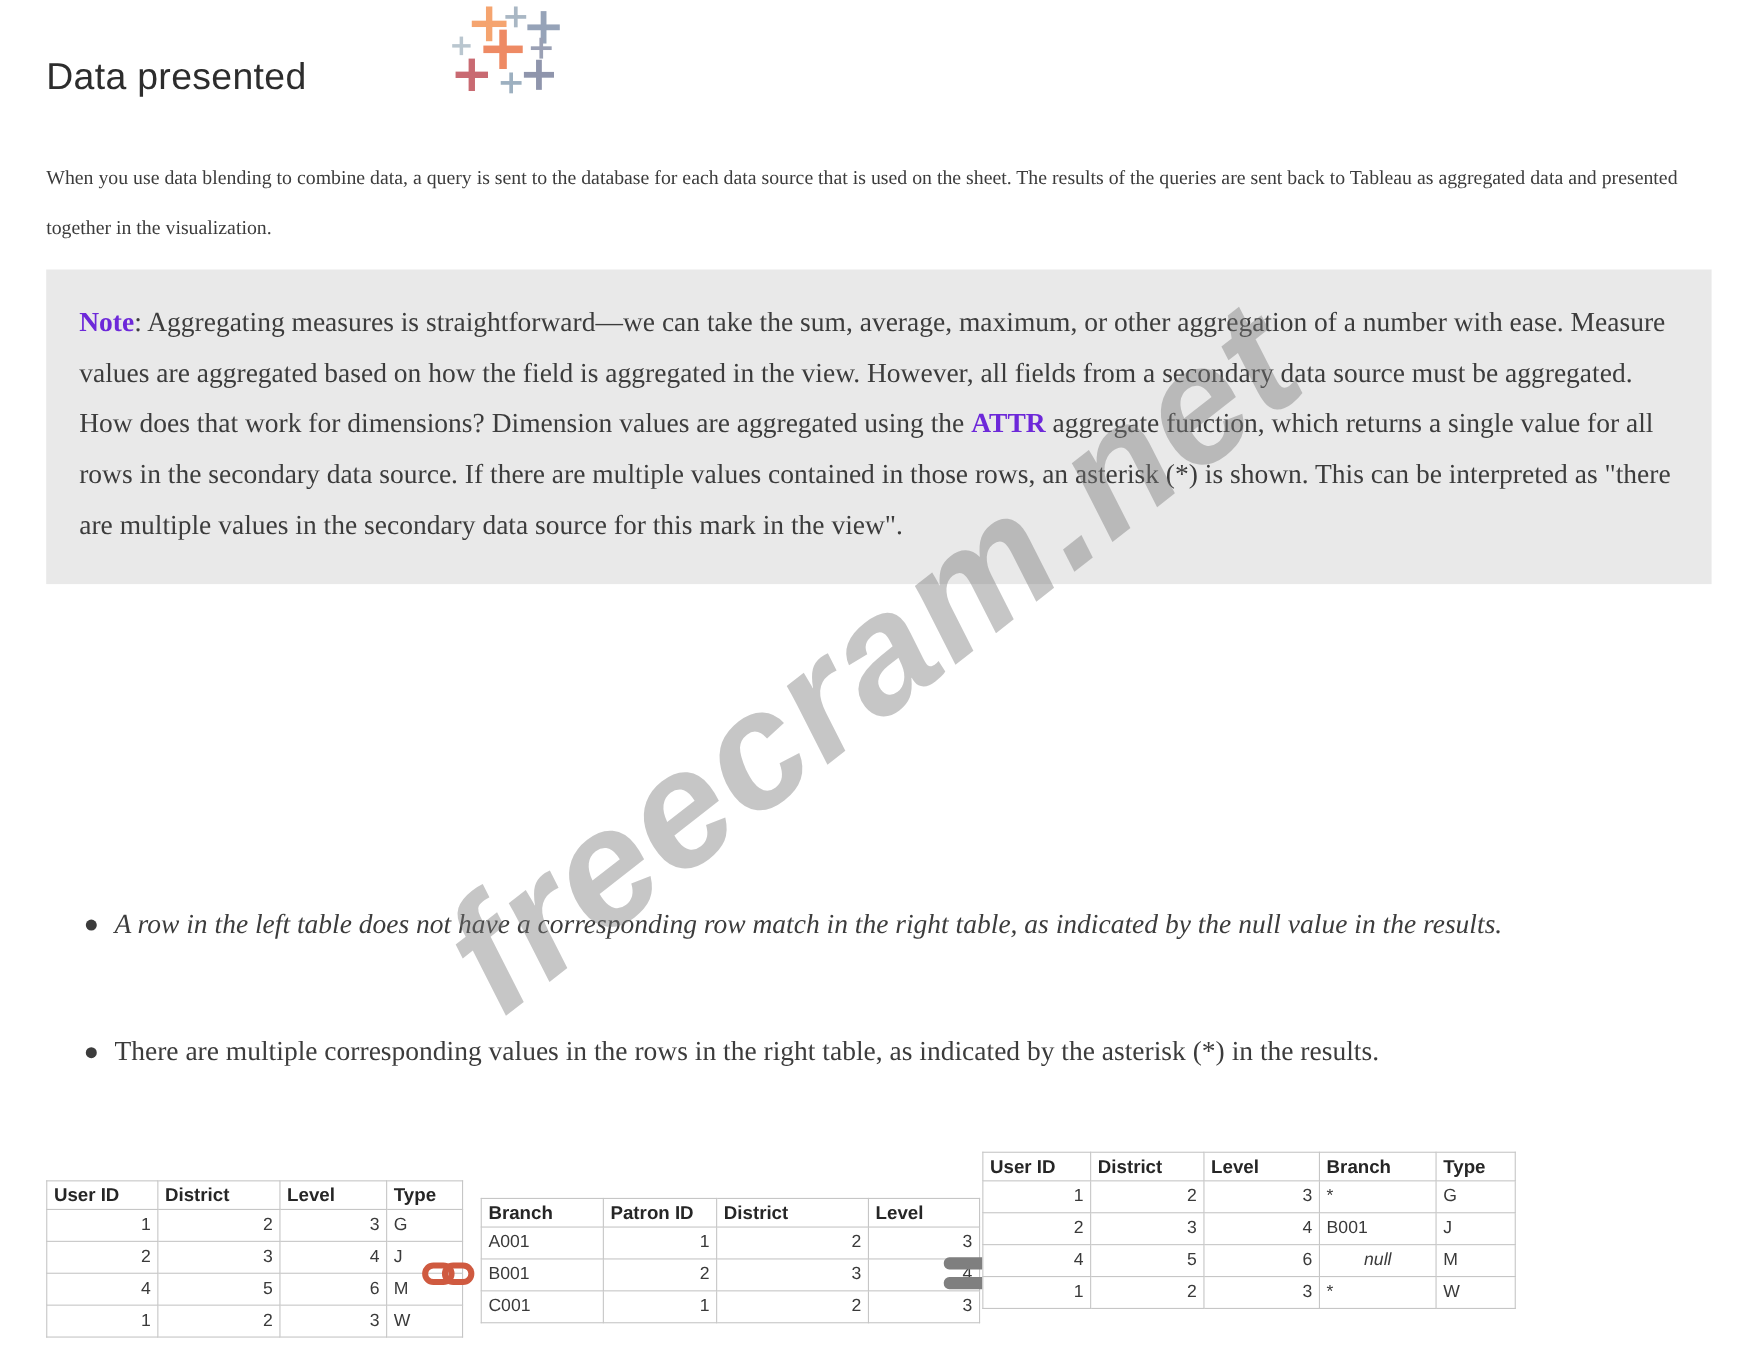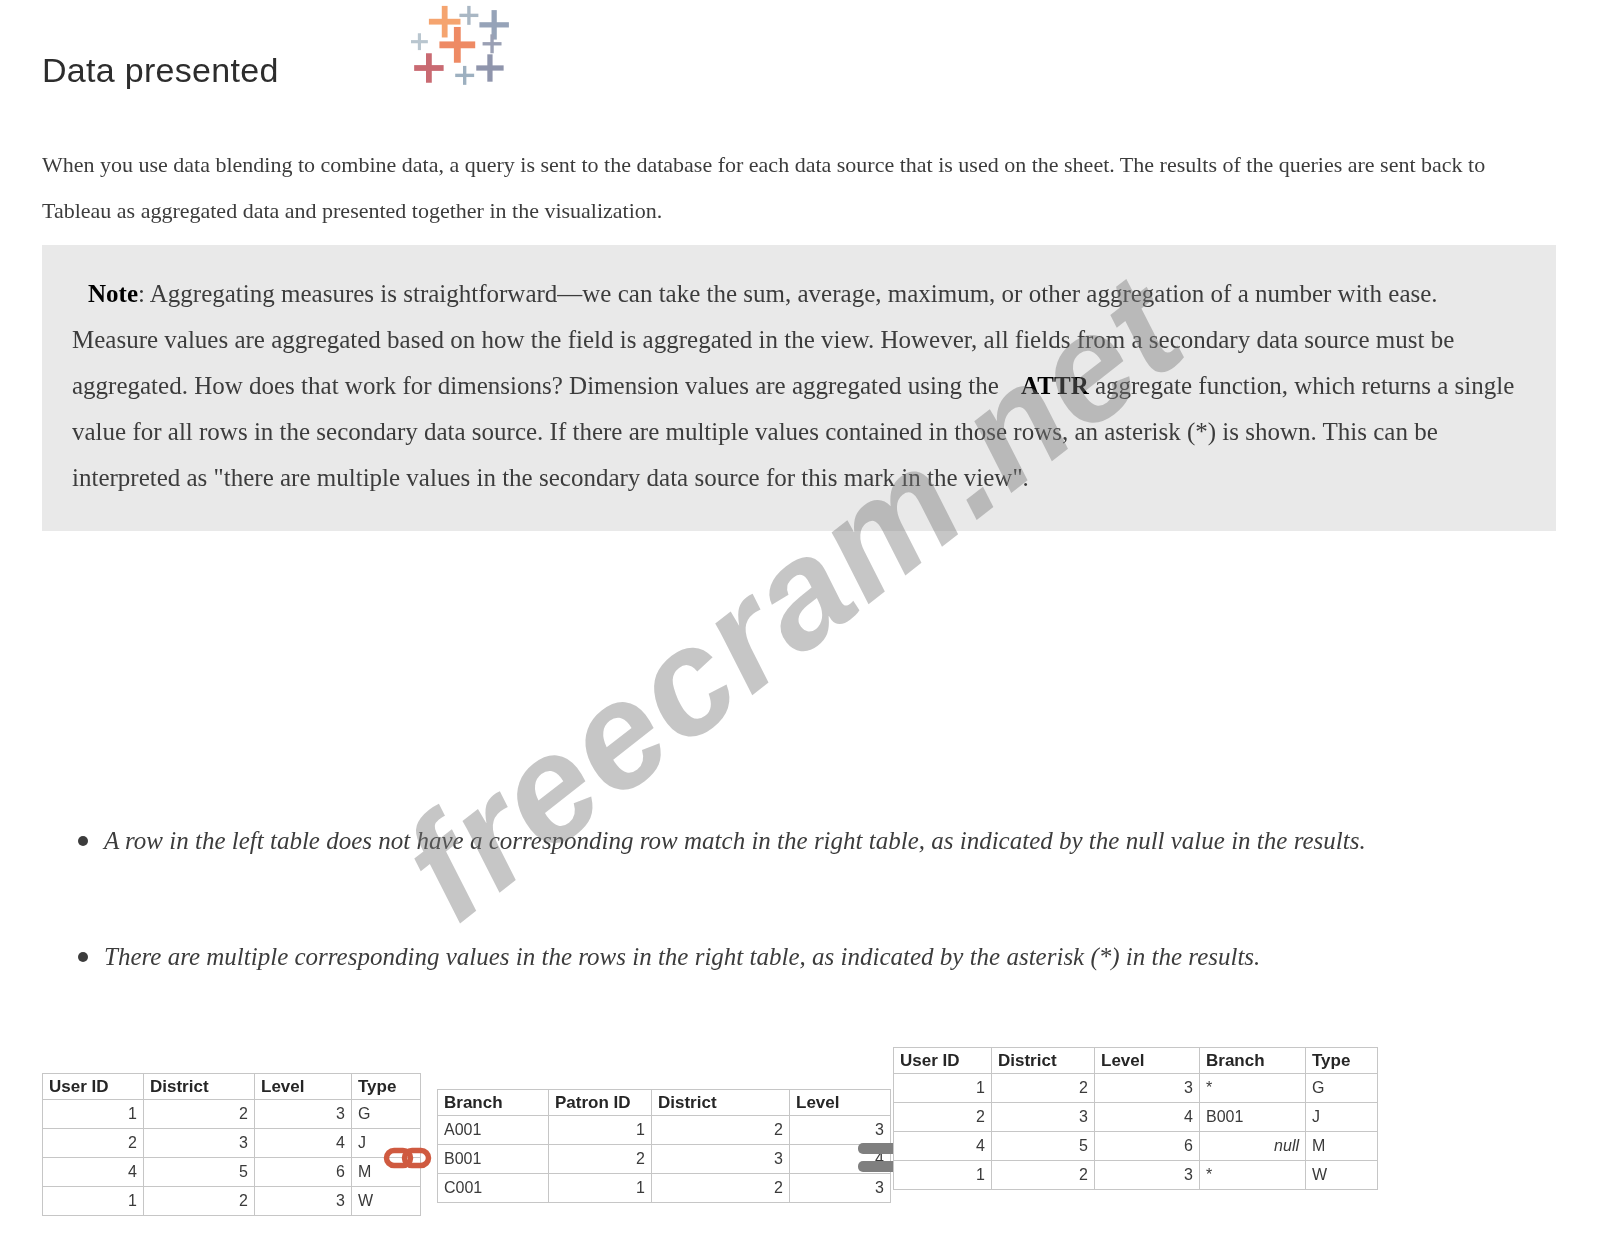--- a/index.html
+++ b/index.html
@@ -9,32 +9,32 @@
   
   .title{position:absolute;left:42px;top:28px;font-family:"Liberation Sans",sans-serif;
          font-size:34px;font-weight:500;color:#2d2d2d;letter-spacing:.3px;}
   .logo{position:absolute;left:411px;top:4px;display:flex;align-items:center;}
   .logo-mark{width:100px;height:88px;}
   .wordmark{margin-left:16px;font-family:"Liberation Sans",sans-serif;font-size:50px;
             color:#8a93a8;letter-spacing:13px;font-weight:400;line-height:88px;}
   .reg{font-size:12px;color:#8a93a8;position:relative;top:-26px;left:-10px;font-family:"Liberation Sans",sans-serif;}
 
   
-  .para{position:absolute;left:42px;width:1516px;font-size:22px;line-height:46px;color:#3c3c3c;}
-  .para b, .notebox b{font-weight:bold;color:#000000;margin-left:16px;}
+  .para{position:absolute;left:42px;width:1516px;font-size:18px;line-height:46px;color:#3c3c3c;}
+  .para b, .notebox b{font-weight:bold;color:#6d28d9;}
   #p1{top:120px;}
   .notebox{position:absolute;left:42px;top:245px;width:1514px;box-sizing:border-box;
            background:#e9e9e9;padding:26px 30px 30px 30px;font-size:25px;line-height:46px;color:#3c3c3c;}
   #p2{top:584px;}
   #p3{top:700px;}
   .bullet{position:absolute;left:68px;width:1490px;font-size:25px;line-height:46px;color:#3c3c3c;
           padding-left:36px;box-sizing:border-box;}
   .bullet .dot{position:absolute;left:10px;top:18px;width:10px;height:10px;border-radius:50%;background:#3c3c3c;}
   #bullet1{top:818px;font-style:italic;}
-  #bullet2{top:934px;font-style:italic;}
+  #bullet2{top:934px;}
 
   
   .watermark{position:absolute;left:793px;top:598px;transform:translate(-50%,-50%) rotate(-38deg);
              font-family:"Liberation Sans",sans-serif;font-weight:bold;font-style:italic;
              font-size:150px;letter-spacing:3px;color:rgba(118,118,118,0.42);white-space:nowrap;
              z-index:5;pointer-events:none;}
 
   
   .datatable{position:absolute;border-collapse:collapse;table-layout:fixed;background:#fff;
              font-family:"Liberation Sans",sans-serif;z-index:2;}
@@ -215,21 +215,21 @@
           <td style="text-align: right;">2</td>
           <td style="text-align: right;">3</td>
           <td style="text-align: right;">4</td>
           <td style="text-align: left;">B001</td>
           <td style="text-align: left;">J</td>
         </tr>
         <tr>
           <td style="text-align: right;">4</td>
           <td style="text-align: right;">5</td>
           <td style="text-align: right;">6</td>
-          <td style="text-align: right;"><i>null</i></td>
+          <td style="text-align: center;"><i>null</i></td>
           <td style="text-align: left;">M</td>
         </tr>
         <tr>
           <td style="text-align: right;">1</td>
           <td style="text-align: right;">2</td>
           <td style="text-align: right;">3</td>
           <td style="text-align: left;">*</td>
           <td style="text-align: left;">W</td>
         </tr>
       </tbody>

